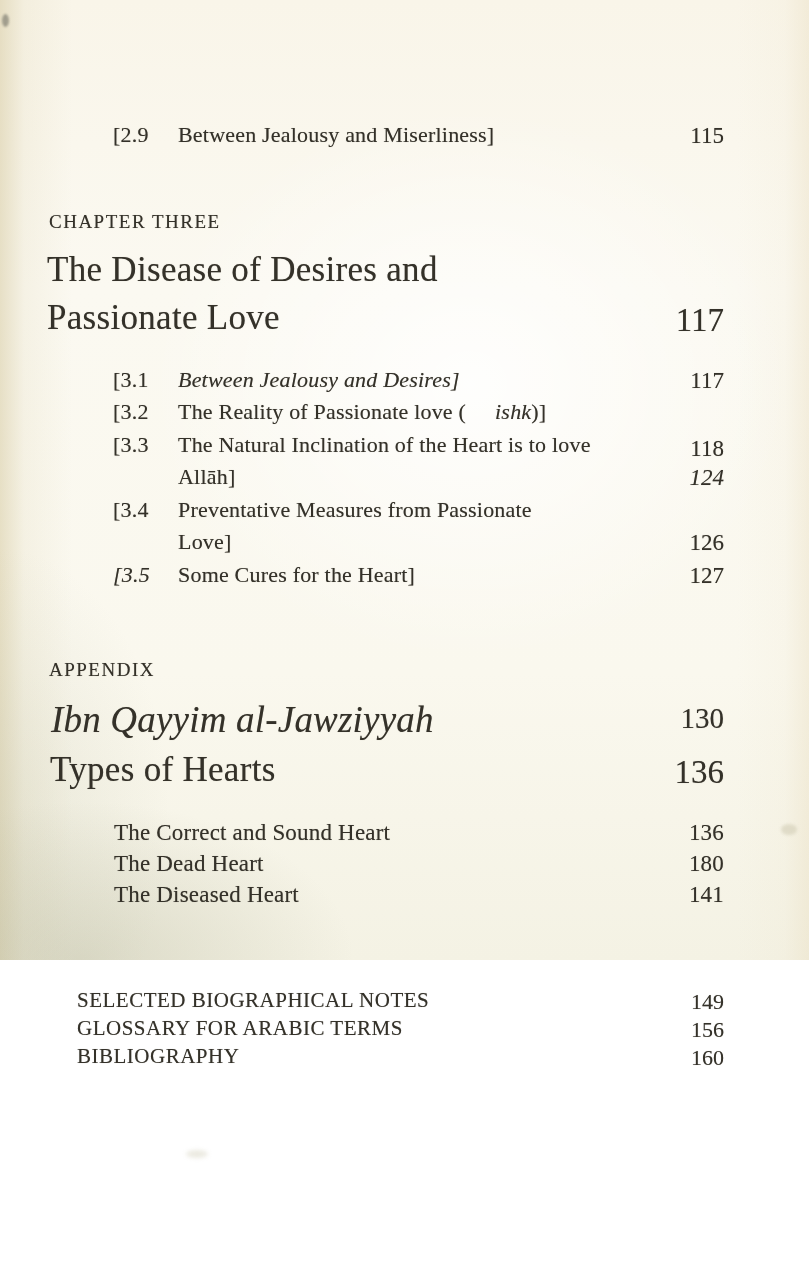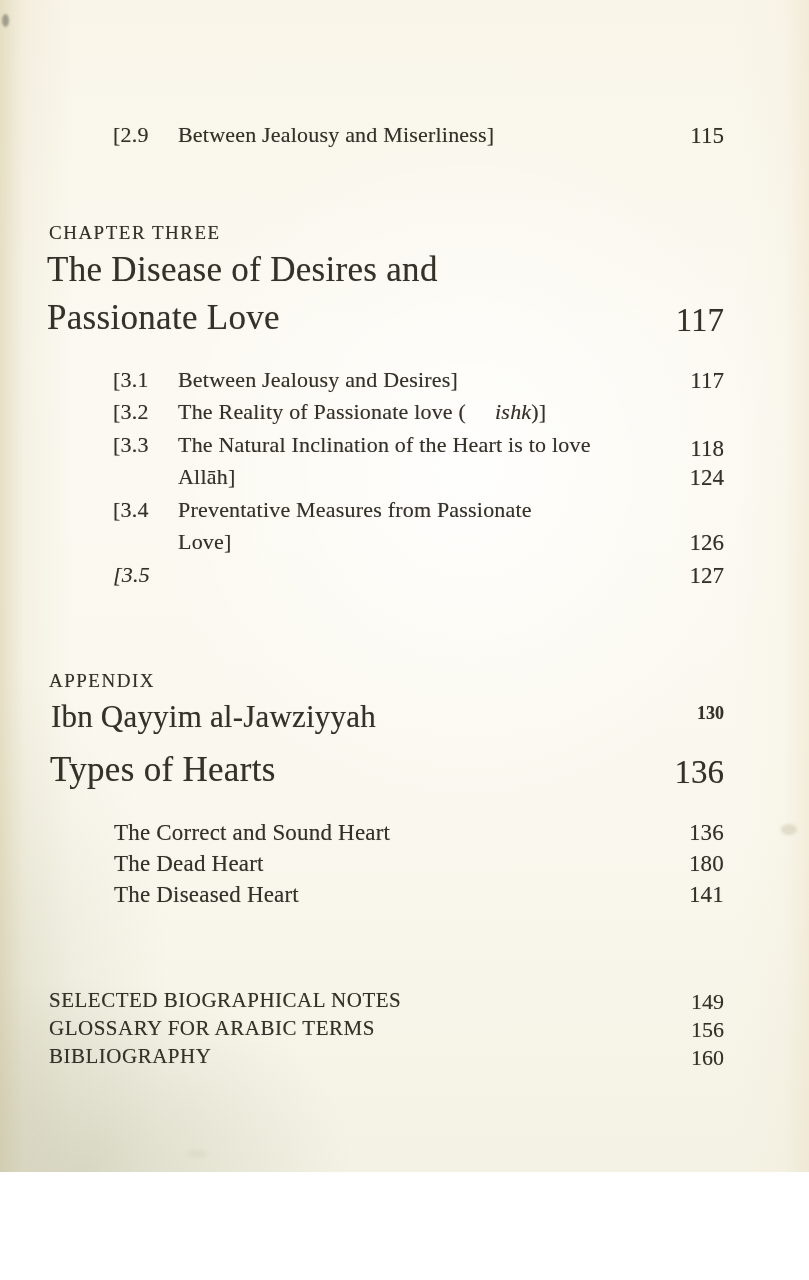--- a/index.html
+++ b/index.html
@@ -3,42 +3,42 @@
 <meta charset="utf-8">
 <style>
   html,body{margin:0;padding:0;}
   body{
     width:809px;height:1280px;
     font-family:"Liberation Serif","DejaVu Serif",serif;
     overflow:hidden;
   }
   #book-page{
     position:relative;
-    width:809px;height:1172px;
+    width:809px;height:960px;
     background:
       radial-gradient(ellipse 55% 40% at 58% 40%, rgba(255,255,255,0.85), rgba(255,255,255,0) 72%),
       radial-gradient(ellipse 45% 22% at 10% 100%, rgba(176,176,148,0.38), rgba(176,176,148,0) 75%),
       radial-gradient(ellipse 30% 40% at 0% 85%, rgba(188,188,162,0.25), rgba(188,188,162,0) 70%),
       linear-gradient(90deg, rgba(214,202,162,0.55) 0%, rgba(218,208,172,0.18) 3%, rgba(0,0,0,0) 9%),
       linear-gradient(270deg, rgba(232,220,190,0.40) 0%, rgba(232,220,190,0.10) 3%, rgba(0,0,0,0) 9%),
       linear-gradient(180deg, #f9f5e9 0%, #fbf9f1 30%, #faf8ee 70%, #f4f2e4 100%);
     color:#343129;
   }
   .abs{position:absolute;white-space:nowrap;line-height:1;
        text-shadow:0 0 0.7px rgba(52,49,41,0.45);}
   .body-t{font-size:22px;letter-spacing:0.2px;}
   .body-n{font-size:23px;}
-  .caps-sm{font-size:19px;letter-spacing:1.5px;margin-top:11px;}
+  .caps-sm{font-size:19px;letter-spacing:1.5px;}
   .title-lg{font-size:35px;letter-spacing:0.3px;}
-  .title-md{font-size:31px;letter-spacing:0.2px;}
+  .title-md{font-size:37px;letter-spacing:0.2px;font-style:italic;}
   .pg{right:85px;text-align:right;}
   .pg-lg{font-size:33px;}
-  .pg-md{font-size:18px;font-weight:bold;}
+  .pg-md{font-size:29px;}
   .heart-t{font-size:23px;letter-spacing:0.2px;}
-  .back-t{font-size:21px;letter-spacing:0.5px;}
+  .back-t{font-size:21px;letter-spacing:0.5px;margin-left:28px;}
   .back-n{font-size:22px;}
   .it{font-style:italic;margin-left:29px;}
   .speck{position:absolute;border-radius:50%;}
   #speck-topleft{left:2px;top:14px;width:7px;height:13px;background:#908d7f;opacity:0.8;filter:blur(1px);}
   #speck-right{left:781px;top:824px;width:16px;height:11px;background:#cfcab2;opacity:0.55;filter:blur(1.5px);}
   #speck-bottom{left:186px;top:1150px;width:22px;height:8px;background:#d4d1bd;opacity:0.45;filter:blur(2px);}
 </style>
 </head>
 <body>
 
@@ -47,38 +47,39 @@
   <span class="abs body-t" style="left:113px;top:124px;">[2.9</span>
   <span class="abs body-t" style="left:178px;top:124px;">Between Jealousy and Miserliness]</span>
   <span class="abs body-n pg" style="top:124px;">115</span>
 
   <span class="abs caps-sm" style="left:49px;top:212px;">CHAPTER THREE</span>
   <span class="abs title-lg" style="left:47px;top:300px;">Passionate Love</span>
   <span class="abs title-lg" style="left:47px;top:252px;">The Disease of Desires and</span>
   <span class="abs pg pg-lg" style="top:304px;">117</span>
 
   <span class="abs body-t" style="left:113px;top:369px;">[3.1</span>
-  <span class="abs body-t" style="left:178px;top:369px;">Between Jealousy and Desires]</span>
+  <span class="abs body-t" style="left:178px;top:369px;font-style:italic;">Between Jealousy and Desires]</span>
   <span class="abs body-n pg" style="top:369px;">117</span>
 
   <span class="abs body-t" style="left:113px;top:401px;">[3.2</span>
   <span class="abs body-t" style="left:178px;top:401px;"><span>The Reality of Passionate love (</span><span class="it">ishk</span><span>)]</span></span>
   <span class="abs body-n pg" style="top:401px;margin-top:36px;">118</span>
 
   <span class="abs body-t" style="left:113px;top:434px;">[3.3</span>
   <span class="abs body-t" style="left:178px;top:434px;">The Natural Inclination of the Heart is to love</span>
   <span class="abs body-t" style="left:178px;top:466px;">Allāh]</span>
-  <span class="abs body-n pg" style="top:466px;">124</span>
+  <span class="abs body-n pg" style="top:466px;font-style:italic;">124</span>
 
   <span class="abs body-t" style="left:113px;top:499px;">[3.4</span>
   <span class="abs body-t" style="left:178px;top:499px;">Preventative Measures from Passionate</span>
   <span class="abs body-t" style="left:178px;top:531px;">Love]</span>
   <span class="abs body-n pg" style="top:531px;">126</span>
 
   <span class="abs body-t" style="left:113px;top:564px;font-style:italic;">[3.5</span>
+  <span class="abs body-t" style="left:178px;top:564px;">Some Cures for the Heart]</span>
   <span class="abs body-n pg" style="top:564px;">127</span>
 
   <span class="abs caps-sm" style="left:49px;top:660px;">APPENDIX</span>
   <span class="abs title-md" style="left:51px;top:701px;">Ibn Qayyim al-Jawziyyah</span>
   <span class="abs pg pg-md" style="top:704px;">130</span>
 
   <span class="abs title-lg" style="left:50px;top:752px;">Types of Hearts</span>
   <span class="abs pg pg-lg" style="top:756px;">136</span>
 
   <span class="abs heart-t" style="left:114px;top:821px;">The Correct and Sound Heart</span>

